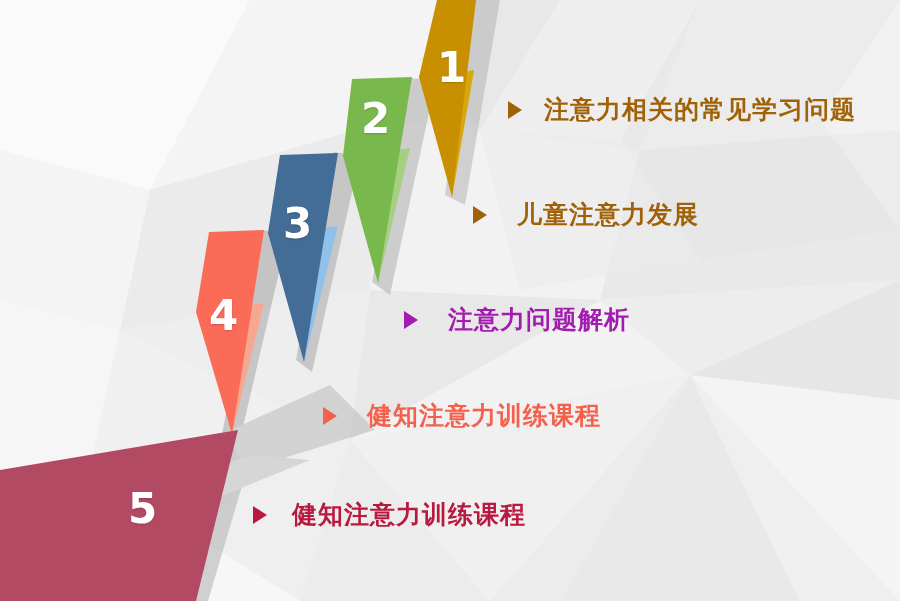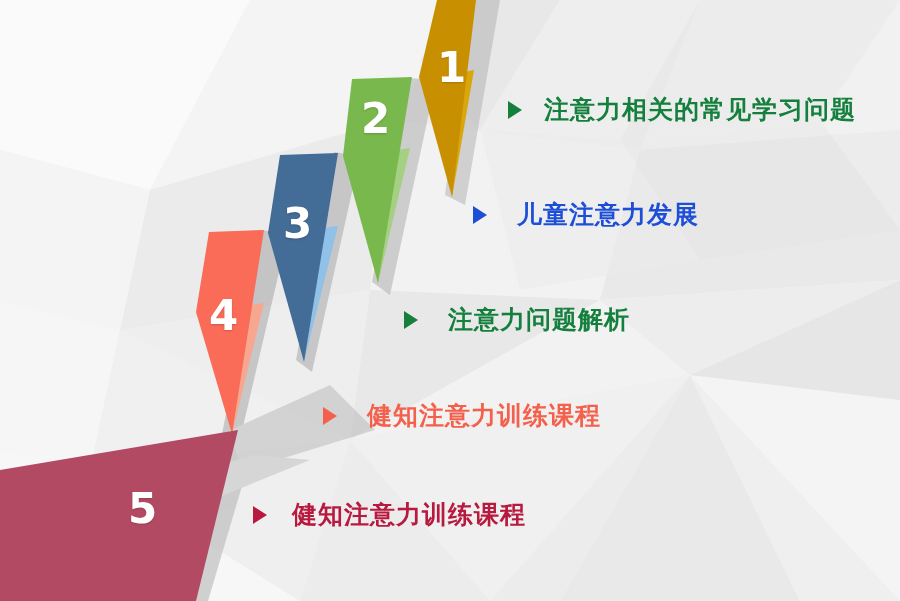--- a/index.html
+++ b/index.html
@@ -159,31 +159,31 @@
       <polygon points="0,470 238,430 196,601 0,601" fill="#B34A63"></polygon>
     </g>
   </svg>
 
   <div class="step-number" id="num-1">1</div>
   <div class="step-number" id="num-2">2</div>
   <div class="step-number" id="num-3">3</div>
   <div class="step-number" id="num-4">4</div>
   <div class="step-number" id="num-5">5</div>
 
-  <div class="agenda-row" id="row-1" style="color:#15803d">
+  <div class="agenda-row" id="row-1" style="color:#a16207">
     <span class="agenda-marker"></span>
     <span class="agenda-label">注意力相关的常见学习问题</span>
   </div>
 
-  <div class="agenda-row" id="row-2" style="color:#1d4ed8">
+  <div class="agenda-row" id="row-2" style="color:#a16207">
     <span class="agenda-marker"></span>
     <span class="agenda-label">儿童注意力发展</span>
   </div>
 
-  <div class="agenda-row" id="row-3" style="color:#15803d">
+  <div class="agenda-row" id="row-3" style="color:#a21caf">
     <span class="agenda-marker"></span>
     <span class="agenda-label">注意力问题解析</span>
   </div>
 
   <div class="agenda-row" id="row-4" style="color:#F4604C">
     <span class="agenda-marker"></span>
     <span class="agenda-label">健知注意力训练课程</span>
   </div>
 
   <div class="agenda-row" id="row-5" style="color:#B8193F">

